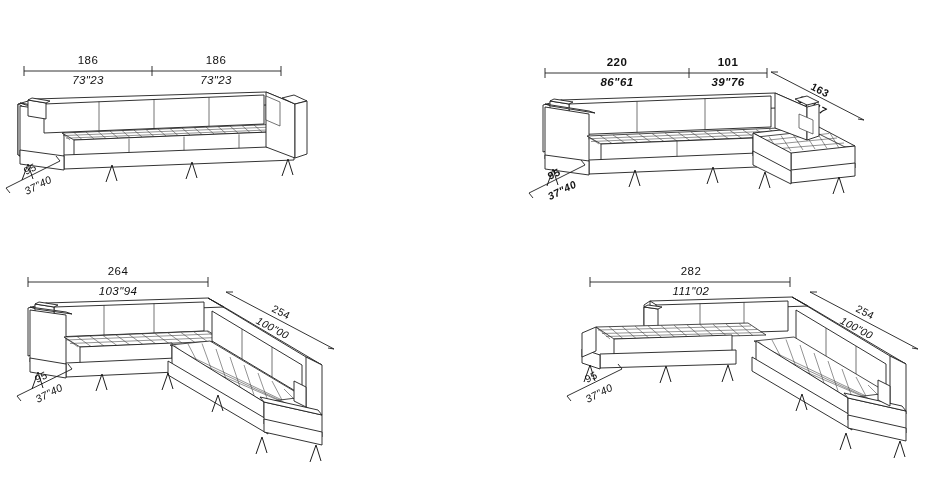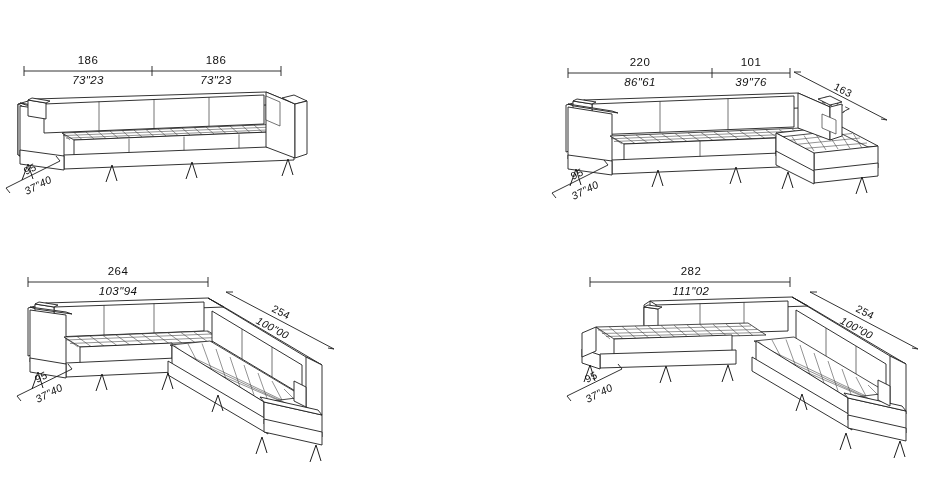--- a/index.html
+++ b/index.html
@@ -114,21 +114,21 @@
         <line class="dimline" x1="6" y1="188" x2="10" y2="193"></line>
         <line class="dimline" x1="60" y1="161" x2="56" y2="156"></line>
       </g>
       <g transform="rotate(-26.5 33 175)">
         <text class="dimtxt sm" x="33" y="172" text-anchor="middle">95</text>
         <text class="dimtxt-in sm" x="33" y="190" text-anchor="middle">37"40</text>
       </g>
     </svg>
   </div>
 
-  <div class="diagram" style="left:540px;top:0px;">
+  <div class="diagram" style="left:517px;top:0px;font-weight:bold;">
     <svg width="391" height="215" viewBox="0 0 391 215">
 
       <g>
         <line class="dimline" x1="28" y1="73" x2="250" y2="73"></line>
         <line class="dimline" x1="28" y1="68" x2="28" y2="78"></line>
         <line class="dimline" x1="172" y1="68" x2="172" y2="78"></line>
         <line class="dimline" x1="250" y1="68" x2="250" y2="78"></line>
       </g>
       <text class="dimtxt" x="100" y="66" text-anchor="middle">220</text>
       <text class="dimtxt-in" x="100" y="86" text-anchor="middle">86"61</text>

